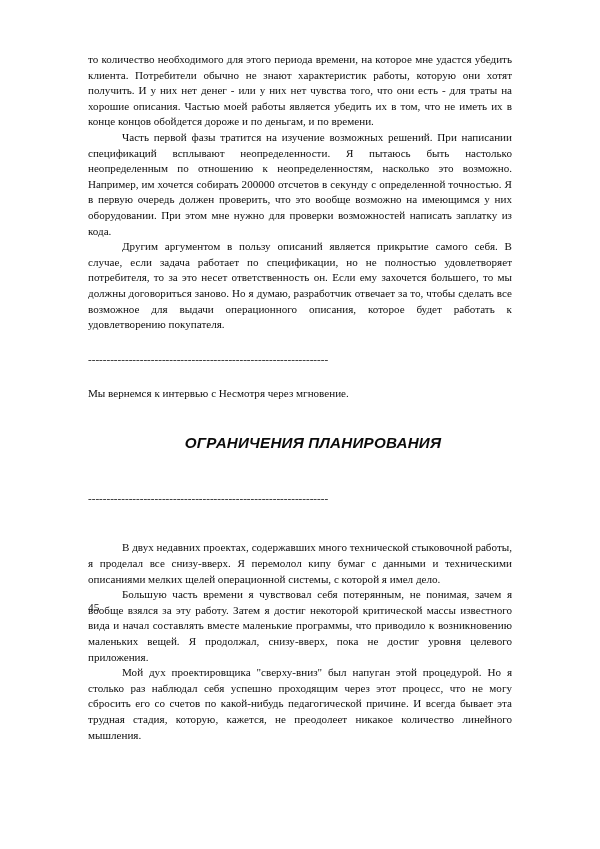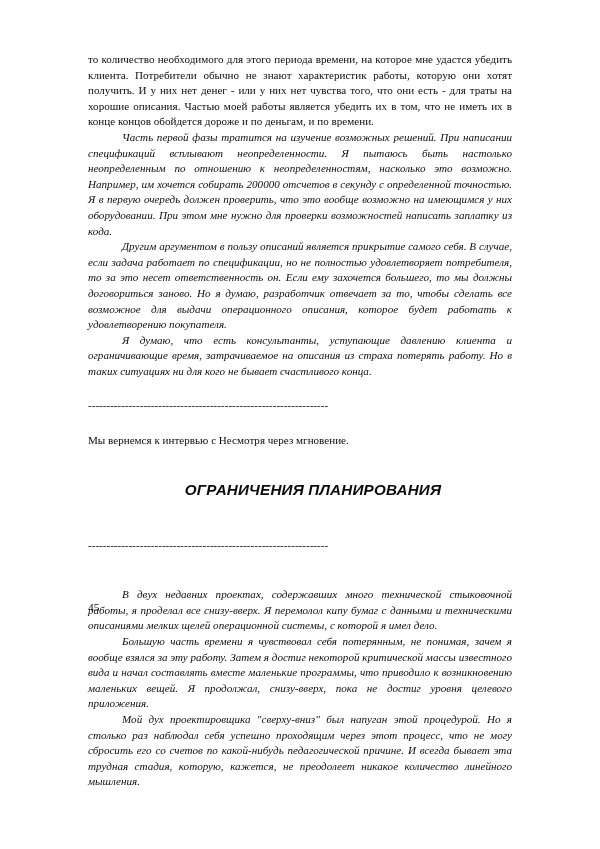--- a/index.html
+++ b/index.html
@@ -28,21 +28,20 @@
     line-height: 15.6px;
     text-align: justify;
     text-justify: inter-word;
     color: #0d0d0d;
     margin: 0;
     hyphens: none;
   }
   .para {
     text-indent: 34px;
     margin: 0;
-    font-style: italic;
   }
   .para-noindent {
     text-indent: 0;
     margin: 0;
   }
   .sep {
     font-family: "Liberation Serif", "DejaVu Serif", serif;
     font-size: 11.1px;
     line-height: 15.6px;
     letter-spacing: 0px;
@@ -81,21 +80,20 @@
 <body>
 
 <div class="page">
 
   <p class="body-text para-noindent">то количество необходимого для этого периода времени, на которое мне удастся убедить клиента. Потребители обычно не знают характеристик работы, которую они хотят получить. И у них нет денег - или у них нет чувства того, что они есть - для траты на хорошие описания. Частью моей работы является убедить их в том, что не иметь их в конце концов обойдется дороже и по деньгам, и по времени.</p>
 
   <p class="body-text para">Часть первой фазы тратится на изучение возможных решений. При написании спецификаций всплывают неопределенности. Я пытаюсь быть настолько неопределенным по отношению к неопределенностям, насколько это возможно. Например, им хочется собирать 200000 отсчетов в секунду с определенной точностью. Я в первую очередь должен проверить, что это вообще возможно на имеющимся у них оборудовании. При этом мне нужно для проверки возможностей написать заплатку из кода.</p>
 
   <p class="body-text para">Другим аргументом в пользу описаний является прикрытие самого себя. В случае, если задача работает по спецификации, но не полностью удовлетворяет потребителя, то за это несет ответственность он. Если ему захочется большего, то мы должны договориться заново. Но я думаю, разработчик отвечает за то, чтобы сделать все возможное для выдачи операционного описания, которое будет работать к удовлетворению покупателя.</p>
 
-  <p class="body-text para">Я думаю, что есть консультанты, уступающие давлению клиента и ограничивающие время, затрачиваемое на описания из страха потерять работу. Но в таких ситуациях ни для кого не бывает счастливого конца.</p>
 
   <div class="gap-md"></div>
 
   <div class="sep">-----------------------------------------------------------------</div>
 
   <div class="gap-md"></div>
 
   <p class="body-text para-noindent">Мы вернемся к интервью с Несмотря через мгновение.</p>
 
   <div class="gap-xl"></div>

